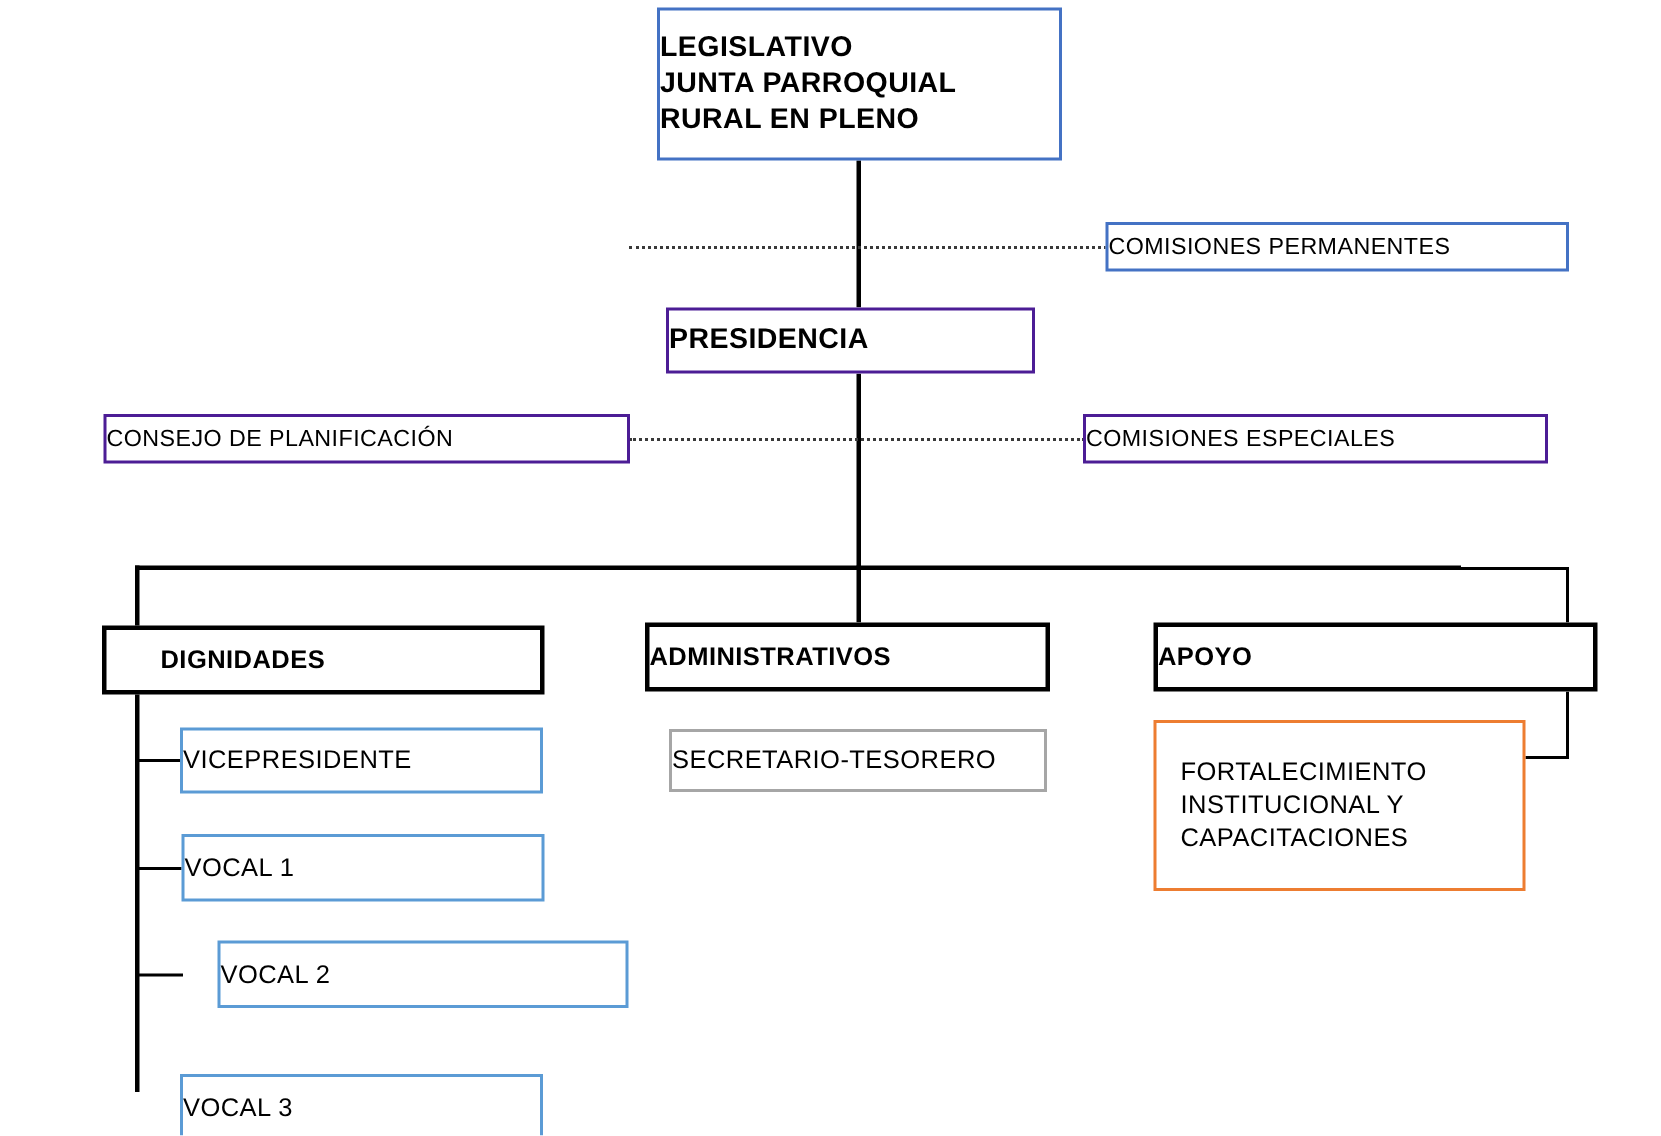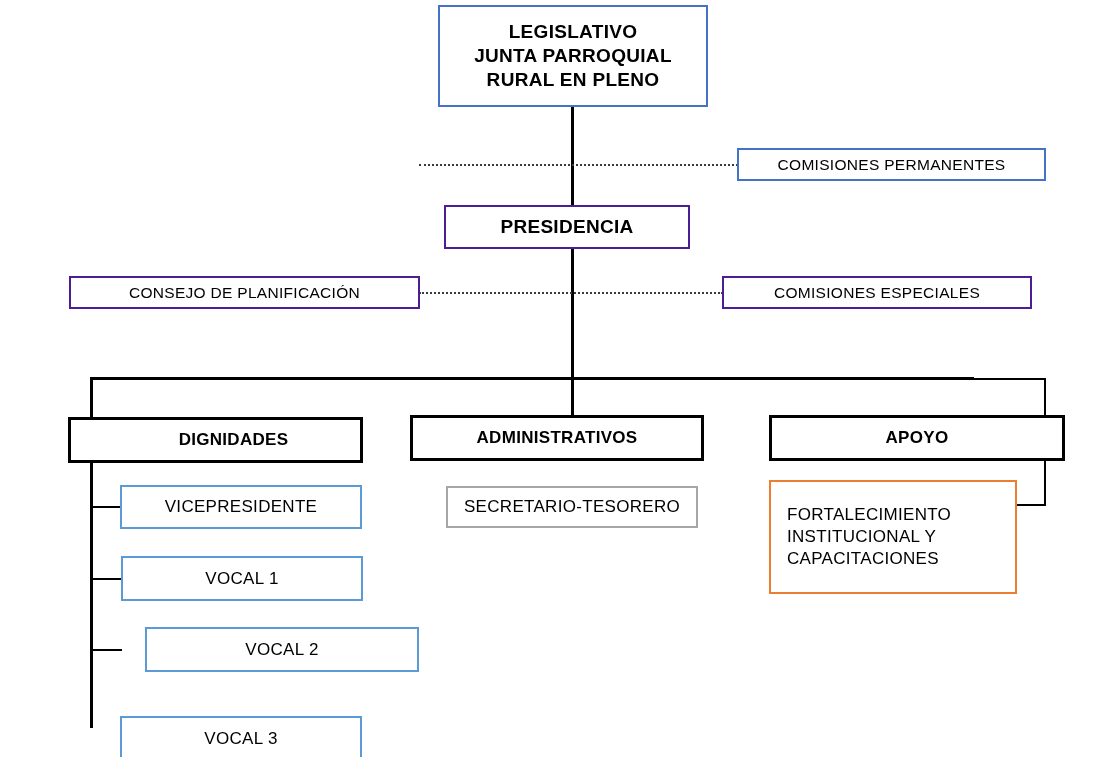--- a/index.html
+++ b/index.html
@@ -20,21 +20,21 @@
     overflow: hidden;
   }
 
   
   .node {
     position: absolute;
     box-sizing: border-box;
     display: flex;
     align-items: center;
     justify-content: center;
-    text-align: center;
+    text-align: left;
     background: #ffffff;
     color: #000000;
     z-index: 3;
     line-height: 1.28;
     letter-spacing: 0.3px;
   }
   .node .label { display: block; width: 100%; }
 
   
   .bd-blue      { border: 2px solid #4472C4; }
@@ -137,21 +137,21 @@
   </div>
 
   <div class="node bd-green normal sz-sm" style="left:722px; top:276px; width:310px; height:33px;">
     <span class="label">COMISIONES  ESPECIALES</span>
   </div>
 
   <div class="node bd-black bold sz-md" style="left:68px; top:417px; width:295px; height:46px;padding-left:36px;">
     <span class="label">DIGNIDADES</span>
   </div>
 
-  <div class="node bd-black bold sz-md" style="left:410px; top:415px; width:294px; height:46px;">
+  <div class="node bd-black bold sz-md" style="left:430px; top:415px; width:270px; height:46px;">
     <span class="label">ADMINISTRATIVOS</span>
   </div>
 
   <div class="node bd-black bold sz-md" style="left:769px; top:415px; width:296px; height:46px;">
     <span class="label">APOYO</span>
   </div>
 
   <div class="node bd-blue-lt normal sz-md" style="left:120px; top:485px; width:242px; height:44px;">
     <span class="label">VICEPRESIDENTE</span>
   </div>

